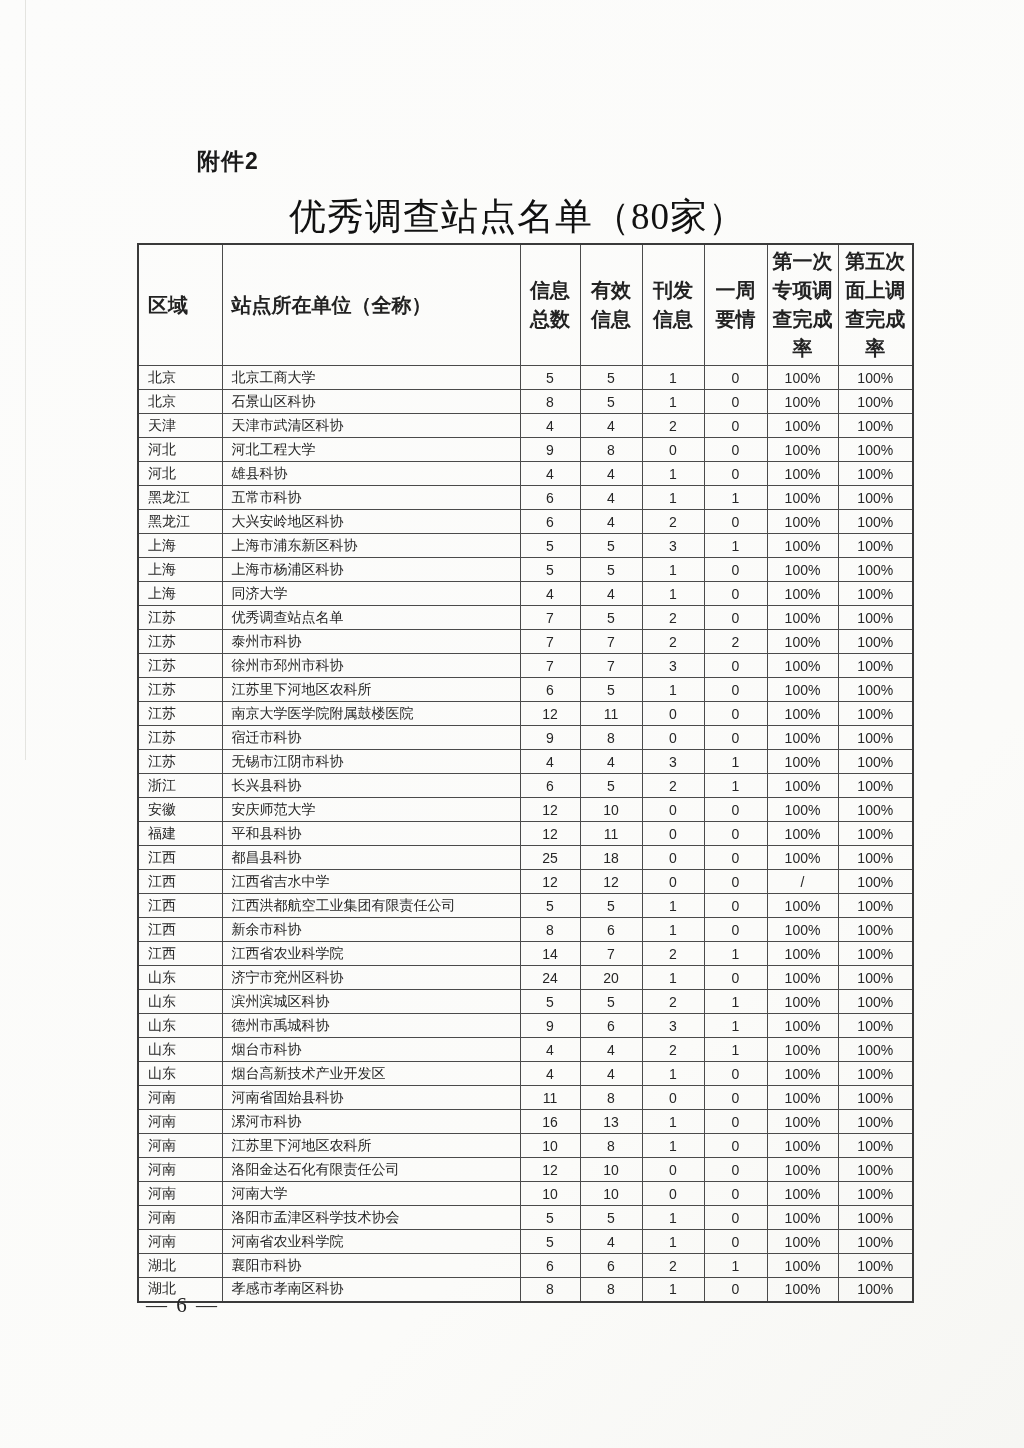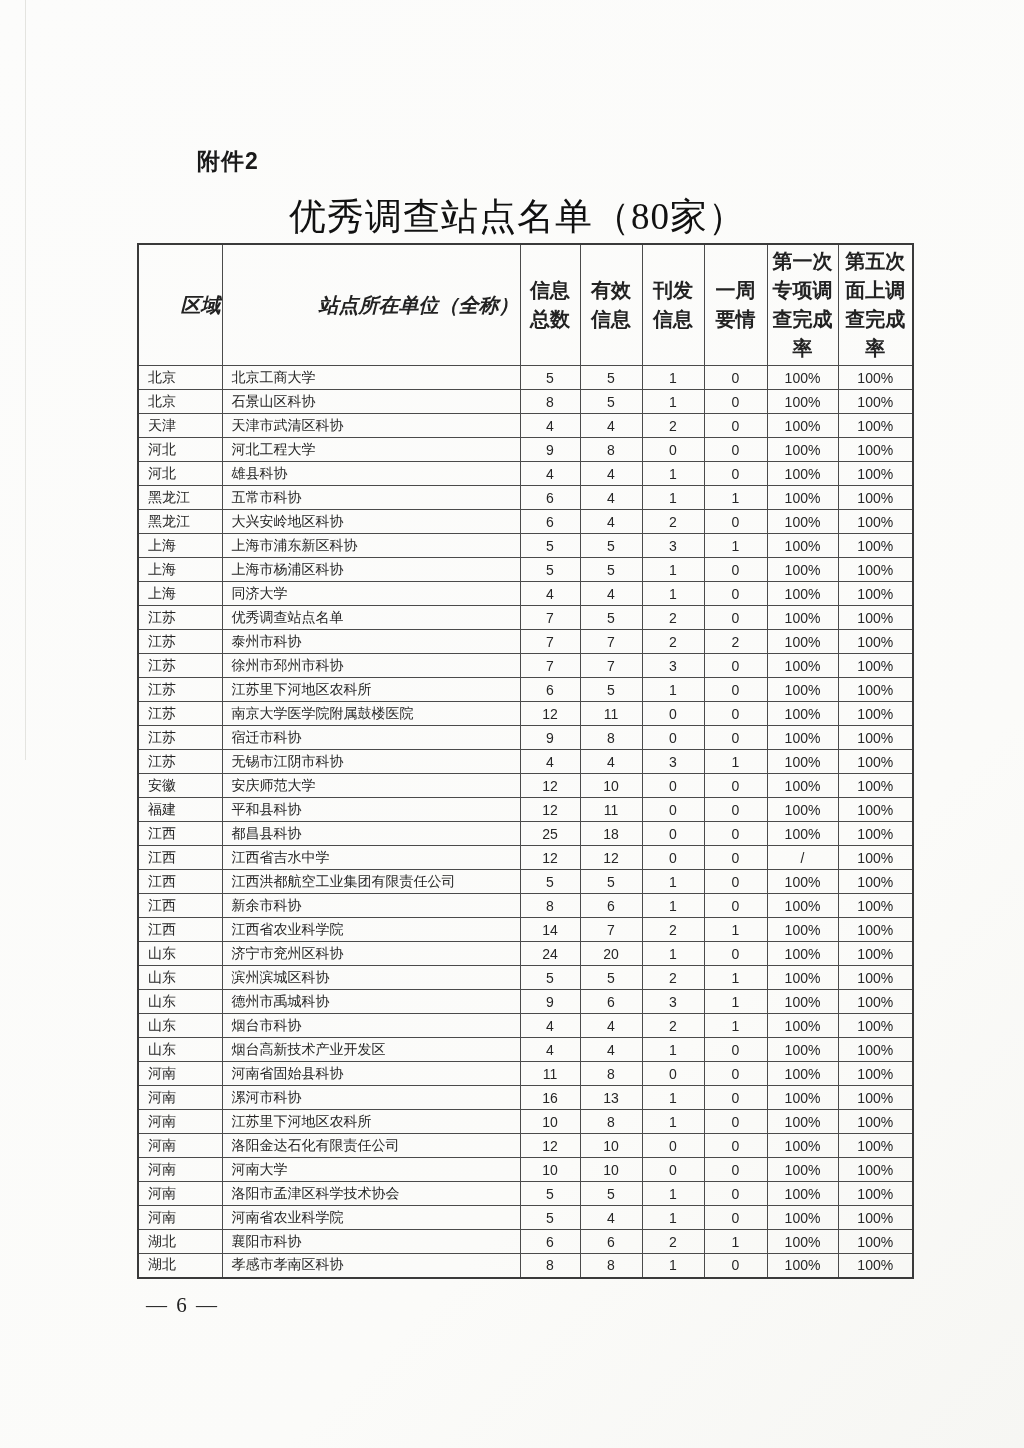--- a/index.html
+++ b/index.html
@@ -64,23 +64,22 @@
     font-size: 20px;
     font-weight: 700;
     line-height: 1.45;
     white-space: pre-line;
     vertical-align: middle;
     text-align: center;
     padding: 2px 1px;
     color: #222;
   }
   .doc-table th.head-left {
-    text-align: right;
+    text-align: left;
     padding-left: 9px;
-    font-style: italic;
   }
   .doc-table tbody tr { height: 24px; }
   .doc-table td {
     font-size: 14px;
     color: #262626;
     padding: 0 2px;
     vertical-align: middle;
   }
   .doc-table td.cell-text {
     text-align: left;
@@ -314,20 +313,30 @@
           <td class="cell-text">江苏</td>
           <td class="cell-text">无锡市江阴市科协</td>
           <td class="cell-num">4</td>
           <td class="cell-num">4</td>
           <td class="cell-num">3</td>
           <td class="cell-num">1</td>
           <td class="cell-num">100%</td>
           <td class="cell-num">100%</td>
         </tr>
         <tr>
+          <td class="cell-text">浙江</td>
+          <td class="cell-text">长兴县科协</td>
+          <td class="cell-num">6</td>
+          <td class="cell-num">5</td>
+          <td class="cell-num">2</td>
+          <td class="cell-num">1</td>
+          <td class="cell-num">100%</td>
+          <td class="cell-num">100%</td>
+        </tr>
+        <tr>
           <td class="cell-text">安徽</td>
           <td class="cell-text">安庆师范大学</td>
           <td class="cell-num">12</td>
           <td class="cell-num">10</td>
           <td class="cell-num">0</td>
           <td class="cell-num">0</td>
           <td class="cell-num">100%</td>
           <td class="cell-num">100%</td>
         </tr>
         <tr>

